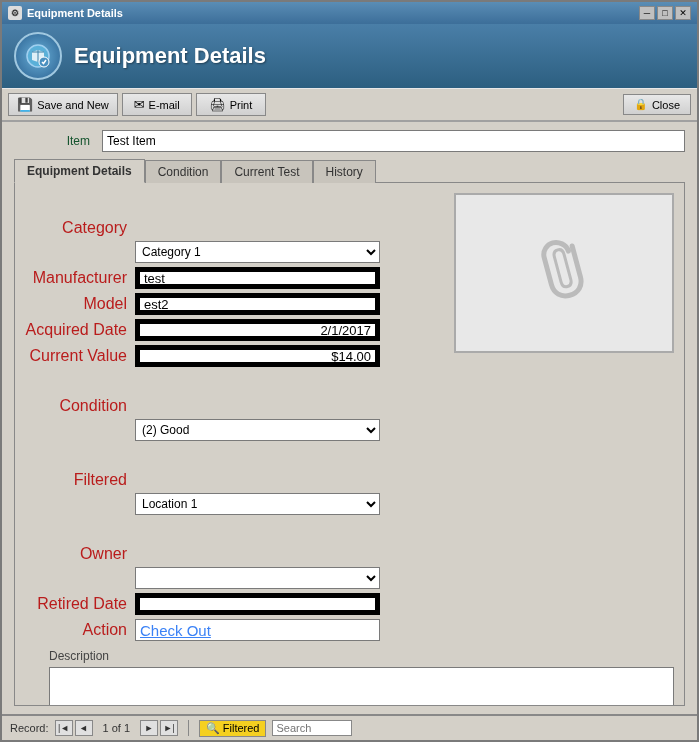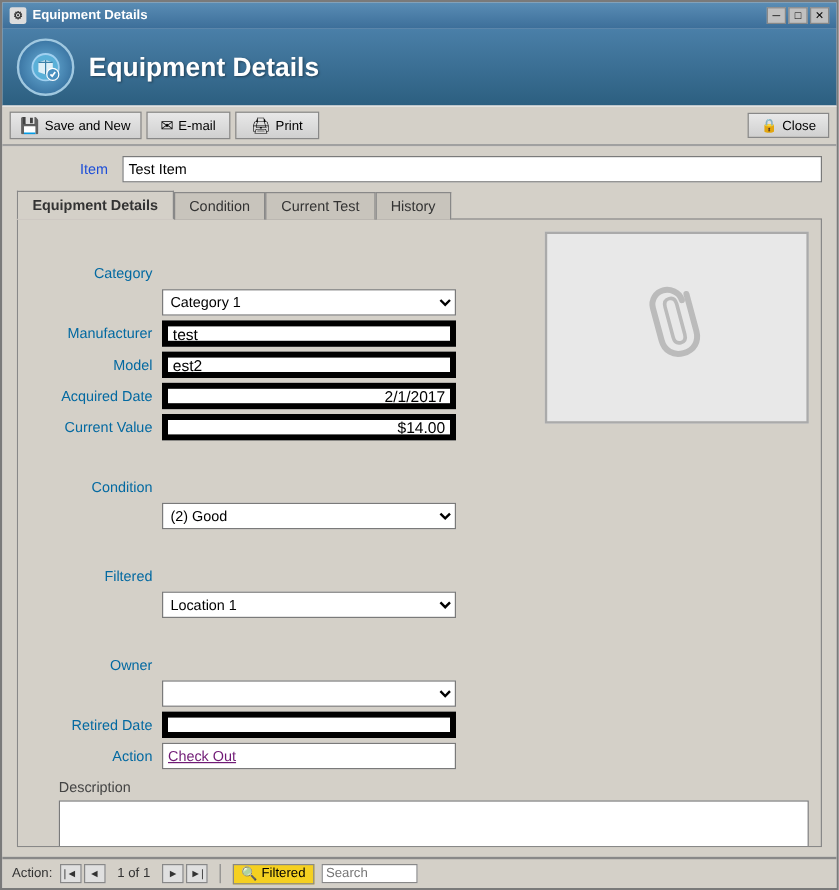--- a/index.html
+++ b/index.html
@@ -161,21 +161,21 @@
     .item-row {
       display: flex;
       align-items: center;
       gap: 8px;
       background: #d4d0c8;
     }
 
     .item-label {
       width: 80px;
       font-size: 12px;
-      color: #1d4ed8;
+      color: #14532d;
       text-align: right;
       padding-right: 4px;
     }
 
     .item-input {
       flex: 1;
       height: 22px;
       border: 1px solid #7a7a7a;
       background: white;
       padding: 2px 4px;
@@ -234,22 +234,22 @@
 
     .form-row {
       display: flex;
       align-items: center;
       gap: 0;
       min-height: 22px;
     }
 
     .form-label {
       width: 110px;
-      font-size: 12px;
-      color: #0369a1;
+      font-size: 16px;
+      color: #b91c1c;
       text-align: right;
       padding-right: 8px;
       flex-shrink: 0;
     }
 
     .form-input {
       width: 245px;
       height: 22px;
       border: 5px solid #000000;
       background: white;
@@ -295,24 +295,24 @@
       display: flex;
       flex-direction: row;
       gap: 0;
     }
 
     .form-fields {
       flex: 1;
     }
 
     .link-text {
-      color: #701a75;
+      color: #3b82f6;
       text-decoration: underline;
       cursor: pointer;
-      font-size: 12px;
+      font-size: 15px;
     }
 
     .description-section {
       margin-top: 8px;
       margin-left: 24px;
     }
 
     .description-label {
       font-size: 12px;
       color: #444;
@@ -565,21 +565,21 @@
           <div class="description-label">Description</div>
           <textarea class="description-textarea" style=""></textarea>
         </div>
 
       </div>
     </div>
 
   </div>
 
   <div class="status-bar">
-    <span class="status-record-label">Action:</span>
+    <span class="status-record-label">Record:</span>
     <div class="record-nav">
       <button class="nav-btn">|◄</button>
       <button class="nav-btn">◄</button>
     </div>
     <span class="record-count">
       <span>1</span>
       <span> of </span>
       <span>1</span>
     </span>
     <div class="record-nav">

